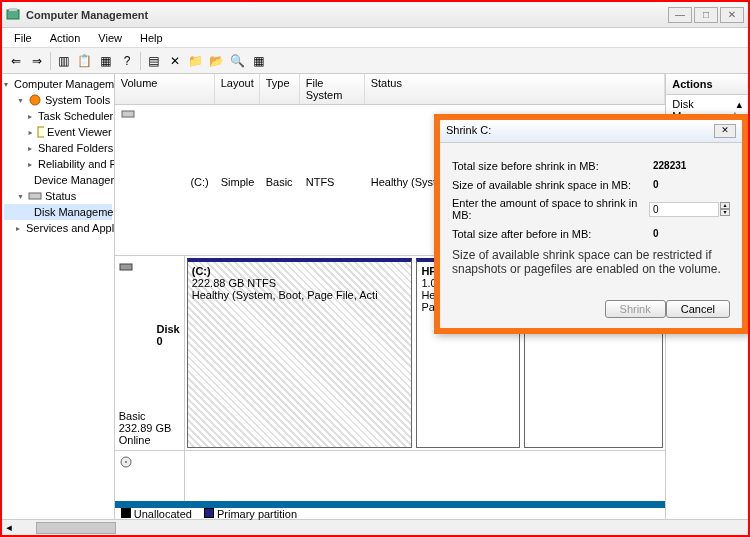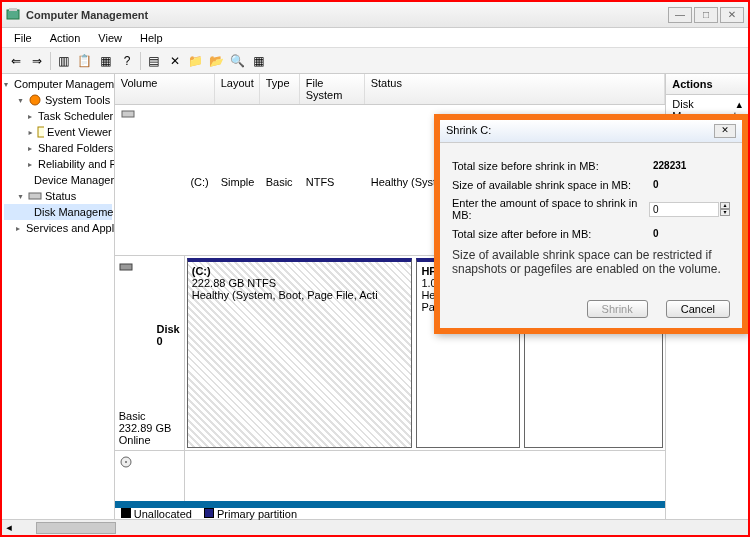--- a/index.html
+++ b/index.html
@@ -59,21 +59,21 @@
 
 
 .dialog { position: absolute; left: 432px; top: 112px; width: 314px; background: #f4f4f4; border: 6px solid #f97316; box-shadow: 2px 2px 8px rgba(0,0,0,.3); }
 .dialog .dtitle { background: linear-gradient(#fff,#e4ecf7); padding: 4px 6px; display: flex; justify-content: space-between; border-bottom: 1px solid #ccc; }
 .dialog .dbody { padding: 10px 12px; }
 .dialog .drow { display: flex; justify-content: space-between; align-items: center; margin: 6px 0; }
 .dialog .dlab { flex: 1; }
 .dialog .dval { width: 80px; border: 1px solid #ccc; padding: 1px 3px; background: #fff; font-size: 10px; }
 .dialog .dval.ro { background: #f4f4f4; border: none; font-weight: bold; }
 .dialog .dnote { font-size: 12px; color: #333; margin: 8px 0; }
-.dialog .dbtns { display: flex; justify-content: flex-end; gap: 18px; padding: 6px 12px 10px; }
+.dialog .dbtns { display: flex; justify-content: flex-end; gap: 0; padding: 6px 12px 10px; }
 .dialog button { padding: 2px 14px; border: 1px solid #888; background: linear-gradient(#fff,#e4e4e4); border-radius: 3px; }
 .dialog button:disabled { color: #999; }
 .dialog .dclose { width: 22px; height: 14px; border: 1px solid #aaa; background: #eee; text-align: center; font-size: 9px; }
 
 .spinner { display: flex; }
 .spinbtns { display: flex; flex-direction: column; margin-left: 1px; }
 .spinbtns span { width: 10px; height: 7px; border: 1px solid #999; background: #eee; font-size: 6px; text-align: center; line-height: 5px; }
 
 svg.icon { width: 14px; height: 14px; }
 </style>

